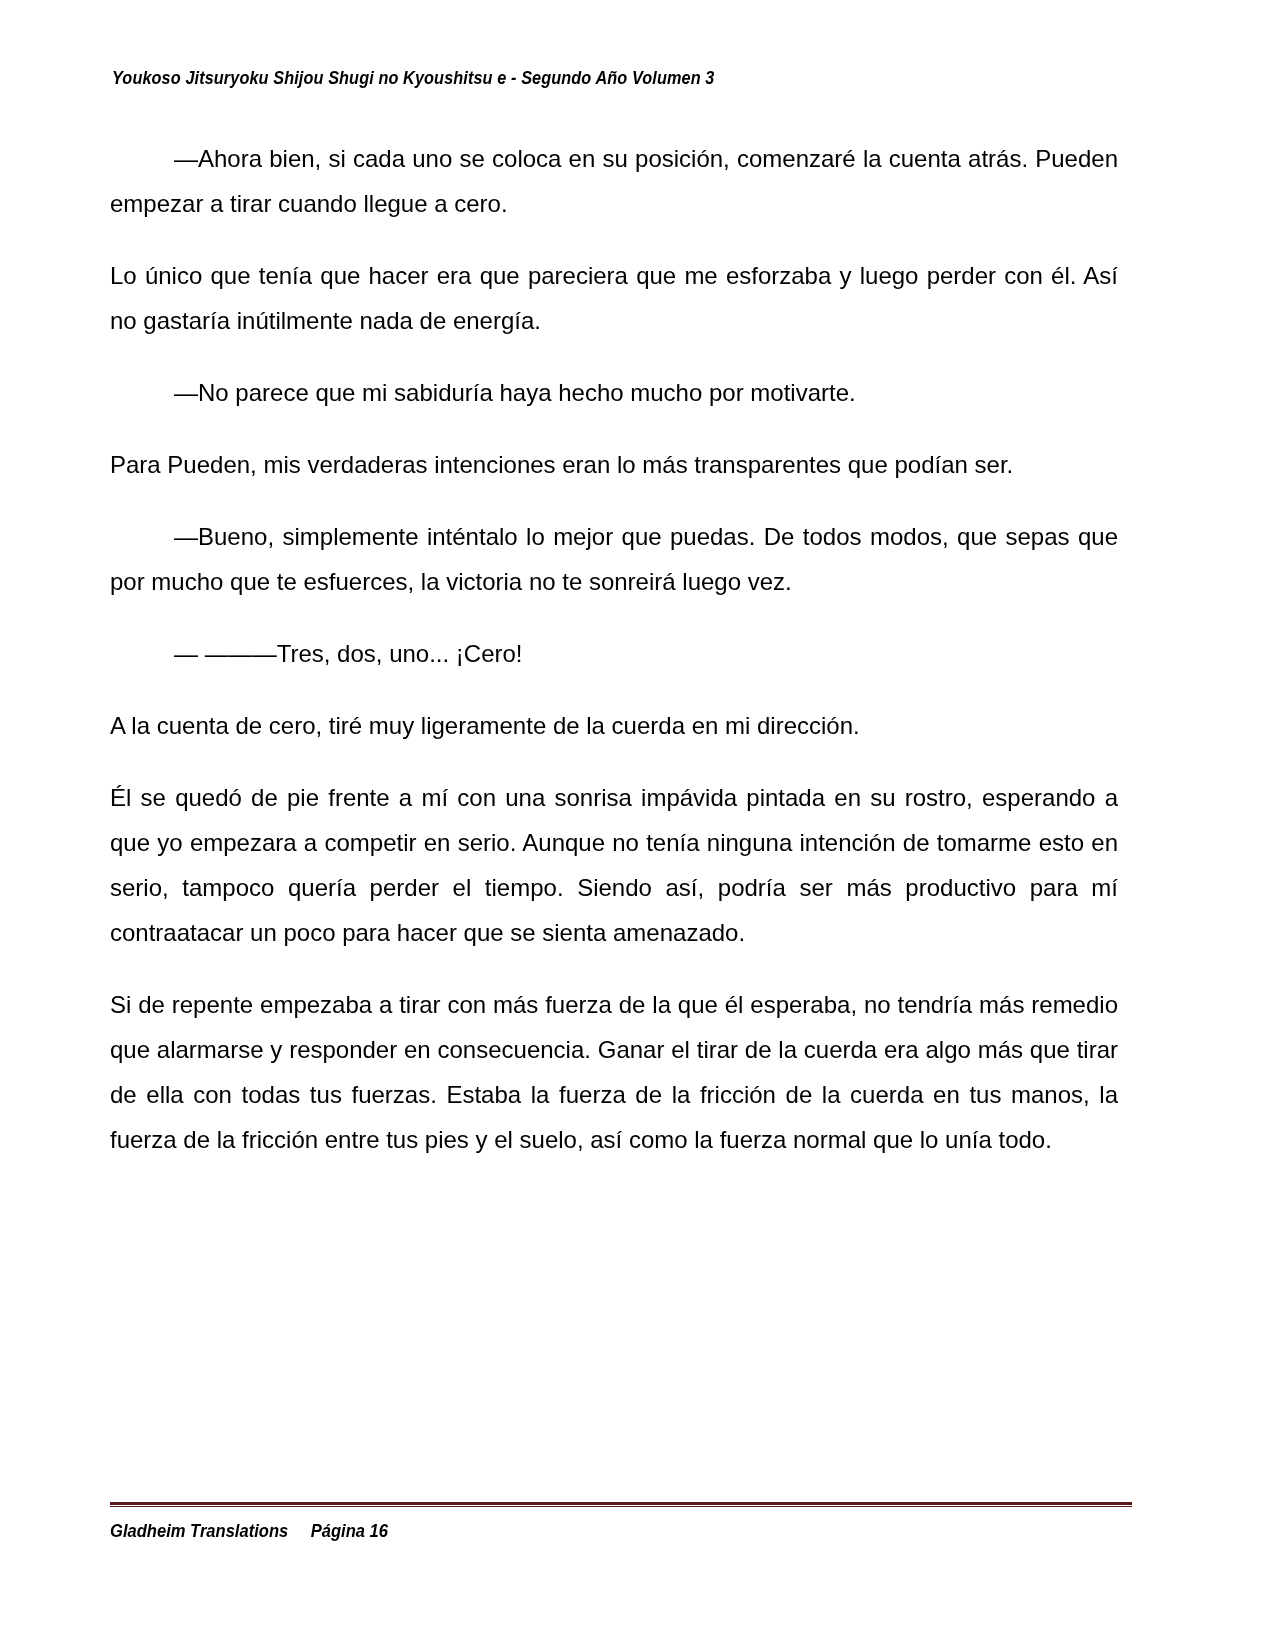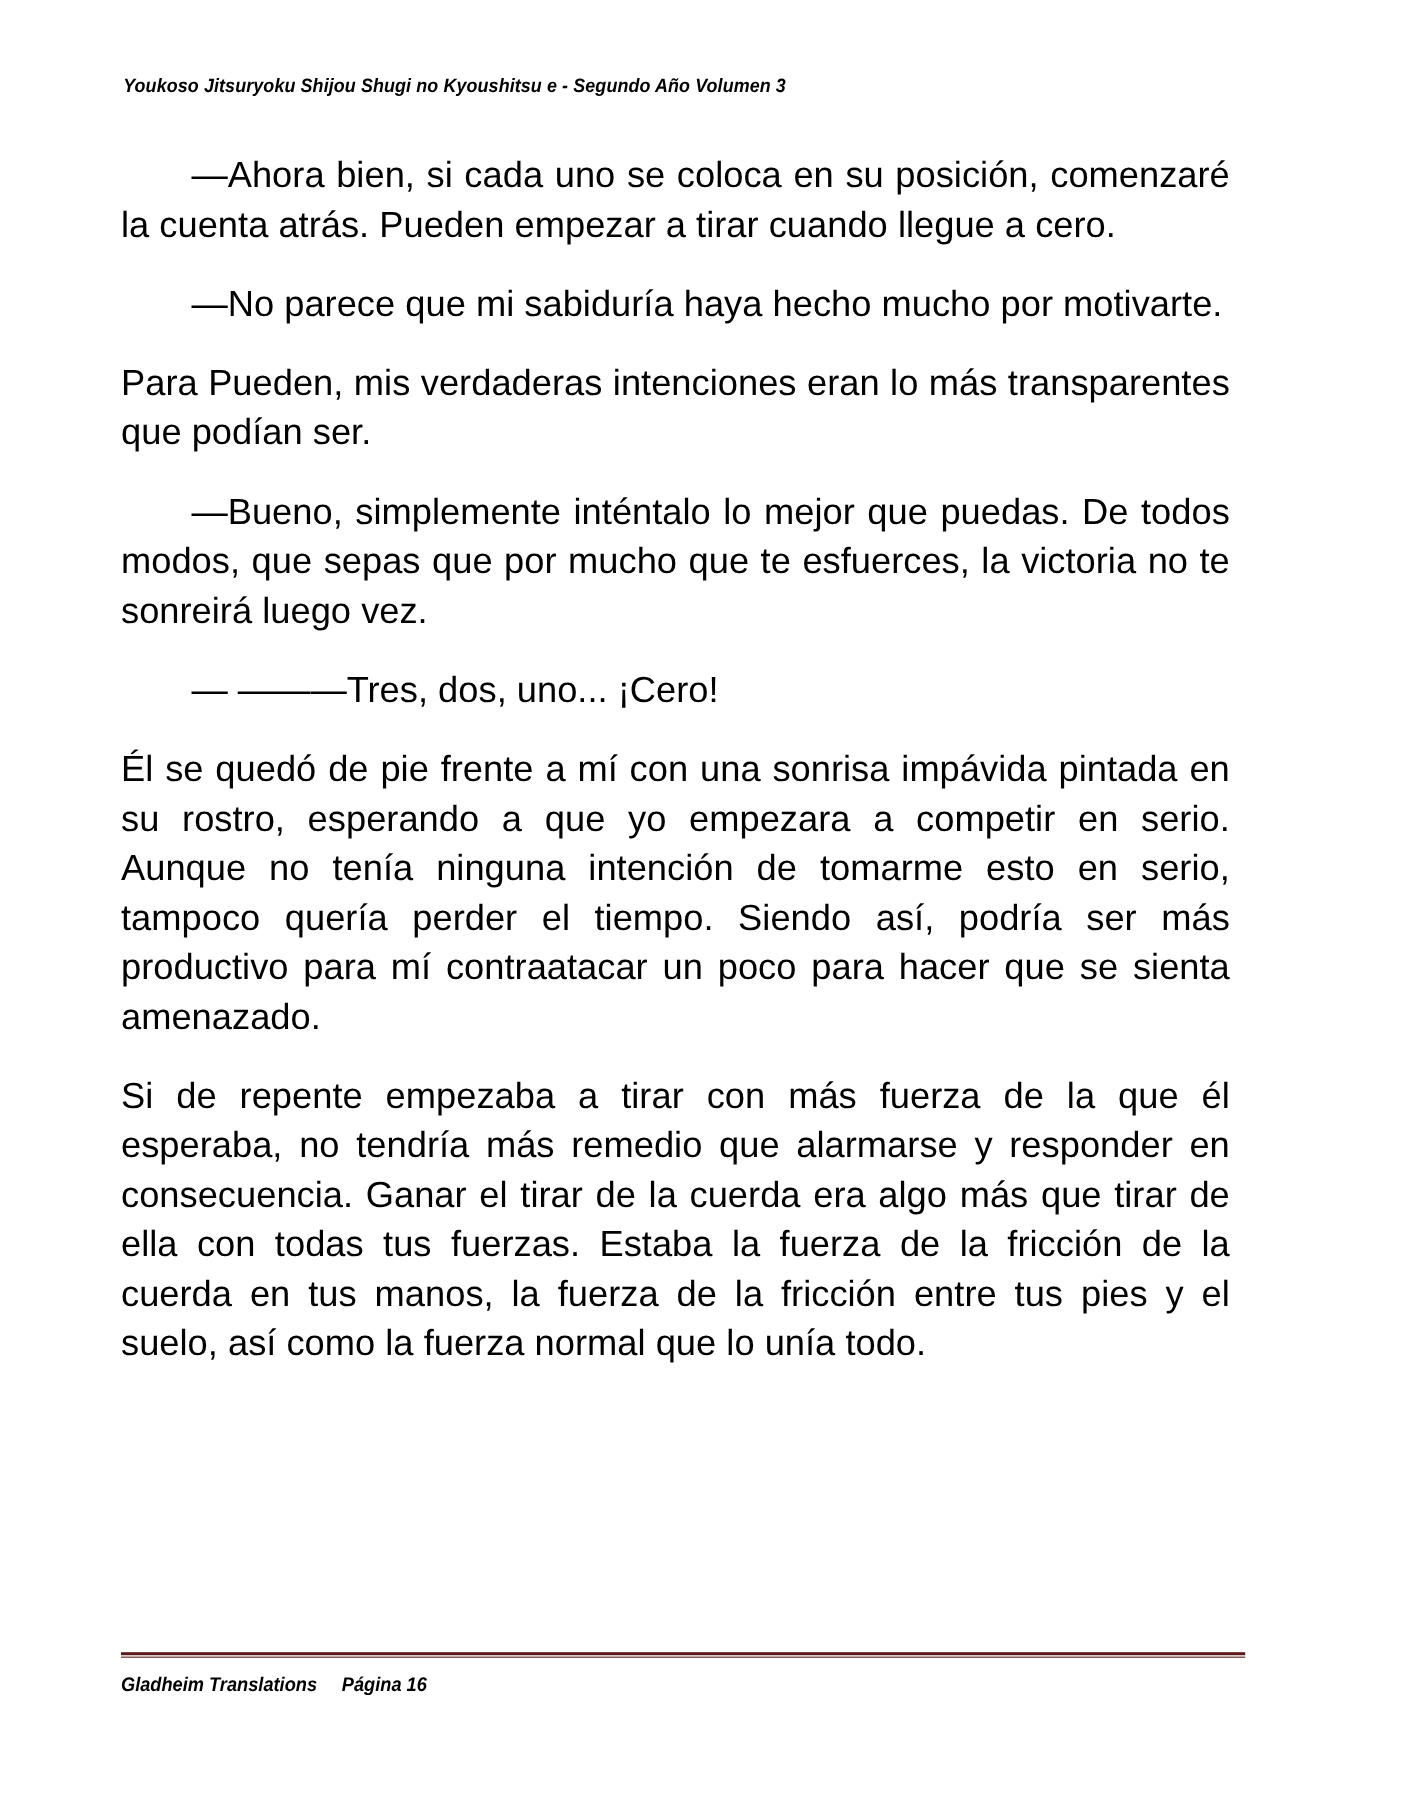--- a/index.html
+++ b/index.html
@@ -39,21 +39,21 @@
 
   
   .content {
     position: absolute;
     top: 136px;
     left: 110px;
     width: 1008px;
   }
   .para {
     margin: 0 0 27px 0;
-    font-size: 33px;
+    font-size: 24px;
     line-height: 45px;
     color: #000000;
     text-align: justify;
     text-justify: inter-word;
     hyphens: none;
     -webkit-hyphens: none;
   }
   .para.indent {
     text-indent: 64px;
   }
@@ -109,24 +109,26 @@
 <body>
 
 <div class="page">
 
   <div class="page-header">
     <div class="header-title">Youkoso Jitsuryoku Shijou Shugi no Kyoushitsu e - Segundo Año Volumen 3</div>
   </div>
 
   <div class="content">
       <p class="para indent">—Ahora bien, si cada uno se coloca en su posición, comenzaré la cuenta atrás. Pueden empezar a tirar cuando llegue a cero.</p>
+      <p class="para">Lo único que tenía que hacer era que pareciera que me esforzaba y luego perder con él. Así no gastaría inútilmente nada de energía.</p>
       <p class="para indent">—No parece que mi sabiduría haya hecho mucho por motivarte.</p>
       <p class="para">Para Pueden, mis verdaderas intenciones eran lo más transparentes que podían ser.</p>
       <p class="para indent">—Bueno, simplemente inténtalo lo mejor que puedas. De todos modos, que sepas que por mucho que te esfuerces, la victoria no te sonreirá luego vez.</p>
       <p class="para indent">— ———Tres, dos, uno... ¡Cero!</p>
+      <p class="para">A la cuenta de cero, tiré muy ligeramente de la cuerda en mi dirección.</p>
       <p class="para">Él se quedó de pie frente a mí con una sonrisa impávida pintada en su rostro, esperando a que yo empezara a competir en serio. Aunque no tenía ninguna intención de tomarme esto en serio, tampoco quería perder el tiempo. Siendo así, podría ser más productivo para mí contraatacar un poco para hacer que se sienta amenazado.</p>
       <p class="para">Si de repente empezaba a tirar con más fuerza de la que él esperaba, no tendría más remedio que alarmarse y responder en consecuencia. Ganar el tirar de la cuerda era algo más que tirar de ella con todas tus fuerzas. Estaba la fuerza de la fricción de la cuerda en tus manos, la fuerza de la fricción entre tus pies y el suelo, así como la fuerza normal que lo unía todo.</p>
     </div>
 
   <div class="footer-rule">
     <div class="bar-thick" style="background: rgb(91, 26, 26);"></div>
     <div class="bar-gap"></div>
     <div class="bar-thin" style="background: rgb(91, 26, 26);"></div>
   </div>
 

